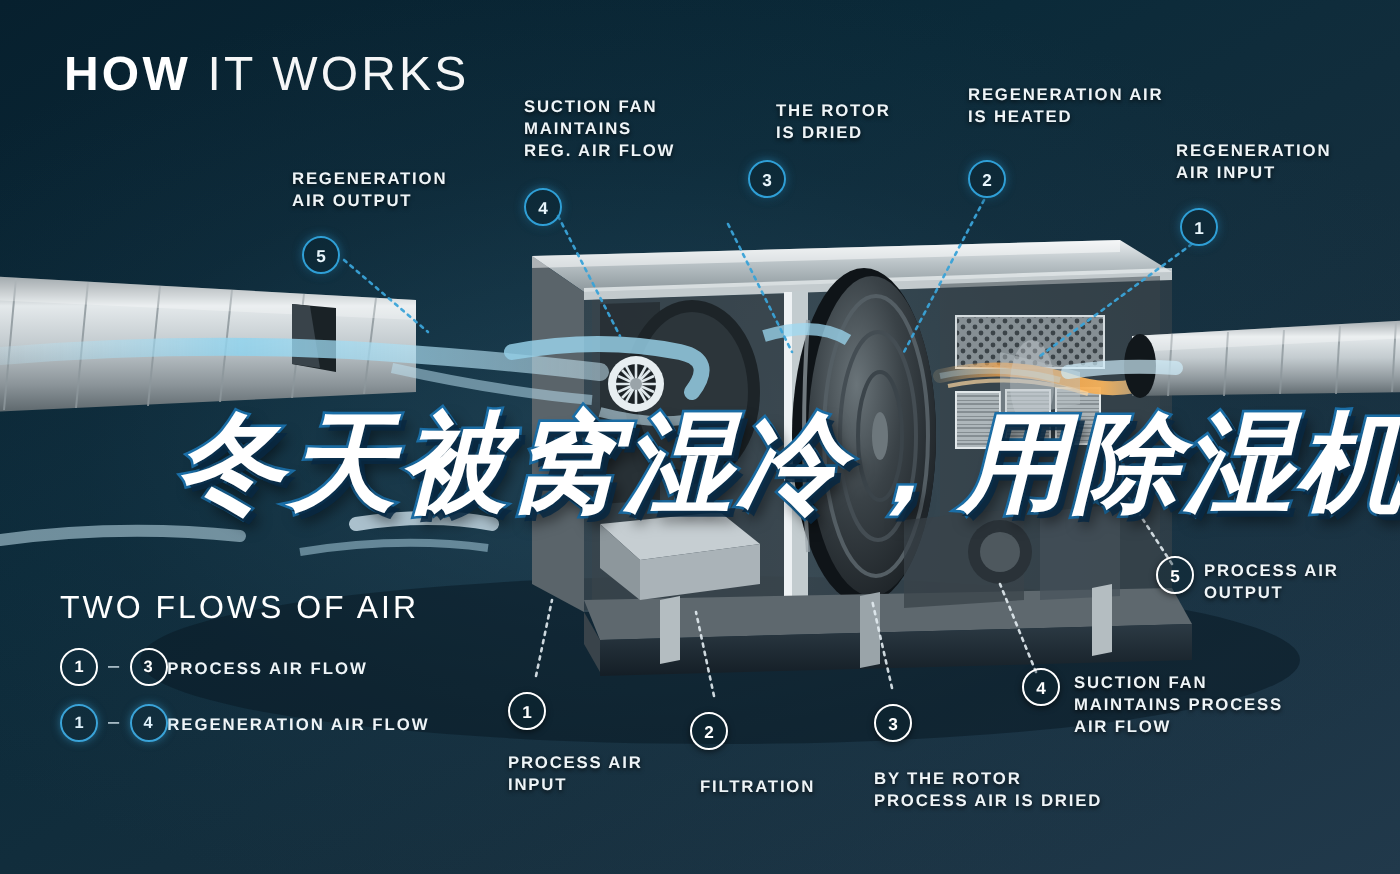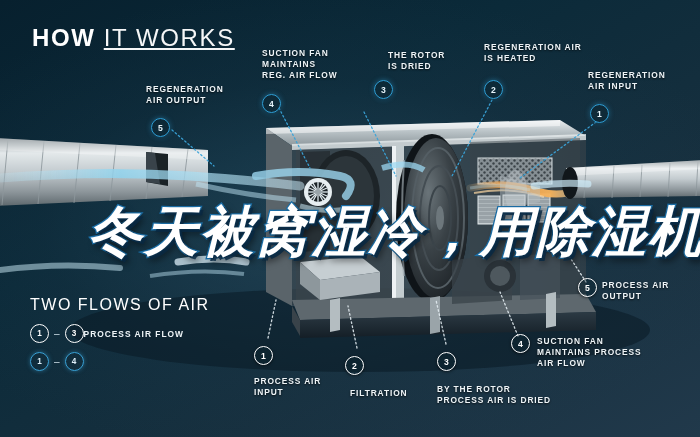--- a/index.html
+++ b/index.html
@@ -17,21 +17,21 @@
       radial-gradient(ellipse 620px 330px at 46% 52%, rgba(48,86,108,.5) 0%, rgba(30,58,76,.22) 45%, rgba(0,0,0,0) 72%),
       linear-gradient(150deg,#07202e 0%,#0b2a39 35%,#17303f 68%,#21394b 100%);}
 
   
   .lbl{position:absolute;color:#eef4f7;font-size:8.4px;font-weight:bold;
        letter-spacing:.9px;line-height:11.2px;text-transform:uppercase;
        text-shadow:0 1px 2px rgba(0,0,0,.7);}
   .title{position:absolute;left:32px;top:24px;font-size:24px;letter-spacing:1.6px;
          color:#ffffff;white-space:nowrap;}
   .title .b{font-weight:bold;}
-  .title .l{font-weight:300;opacity:.96;text-decoration:underline;}
+  .title .l{font-weight:300;opacity:.96;}
 
   
   .cal{position:absolute;width:17px;height:17px;border-radius:50%;
        border:1.4px solid #ffffff;color:#ffffff;font-size:8.6px;font-weight:bold;
        display:flex;align-items:center;justify-content:center;
        background:rgba(10,34,46,.35);box-shadow:0 1px 3px rgba(0,0,0,.55);}
   .cal.blue{border-color:#2f9fd6;color:#e9f6fc;
             box-shadow:0 0 5px rgba(47,159,214,.55),0 1px 3px rgba(0,0,0,.5);}
 
   
@@ -346,20 +346,21 @@
       <div class="c">1</div>
       <div class="dash">–</div>
       <div class="c">3</div>
       <div class="t">PROCESS AIR FLOW</div>
     </div>
 
     <div class="lrow reg">
       <div class="c">1</div>
       <div class="dash">–</div>
       <div class="c">4</div>
+      <div class="t">REGENERATION AIR FLOW</div>
     </div>
   </div>
 
   <div class="cn">
     <span>冬天被窝湿冷，用除湿机</span>
   </div>
 
 </div>
 
 </body></html>

